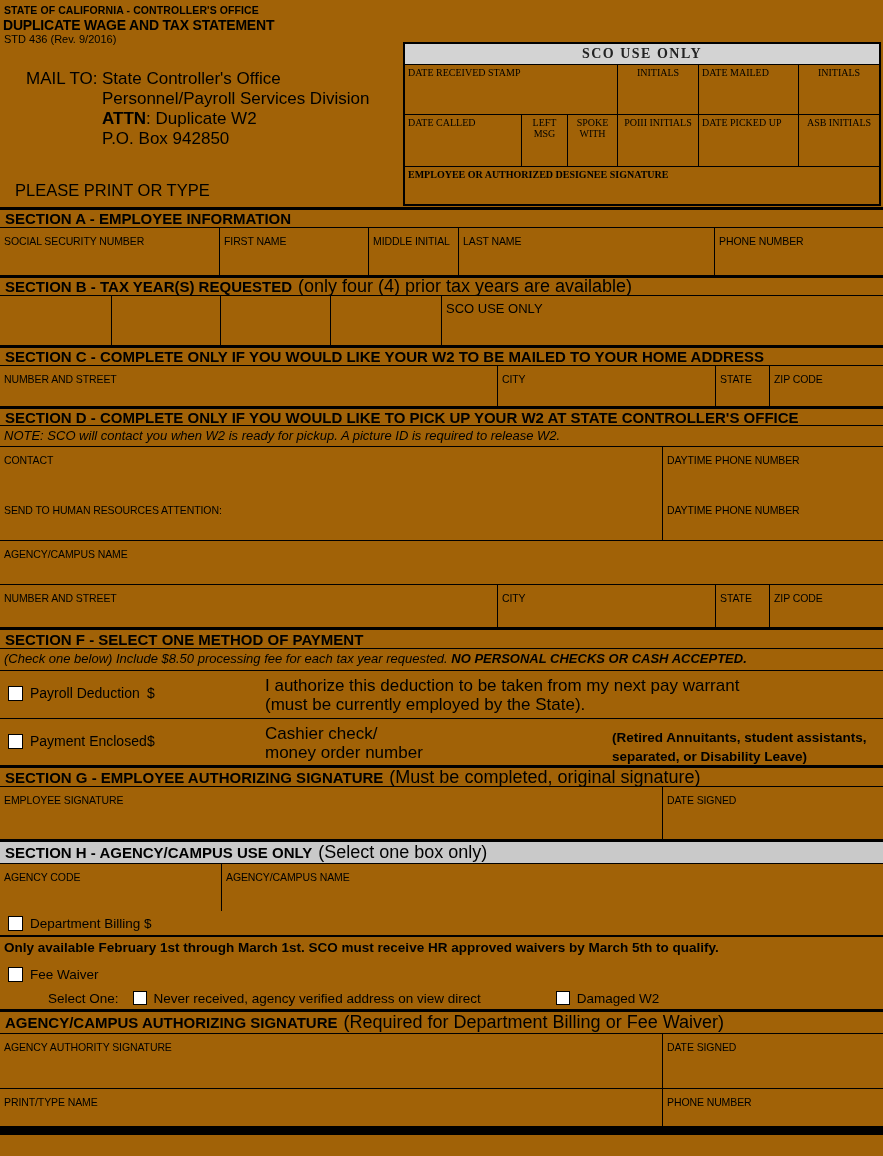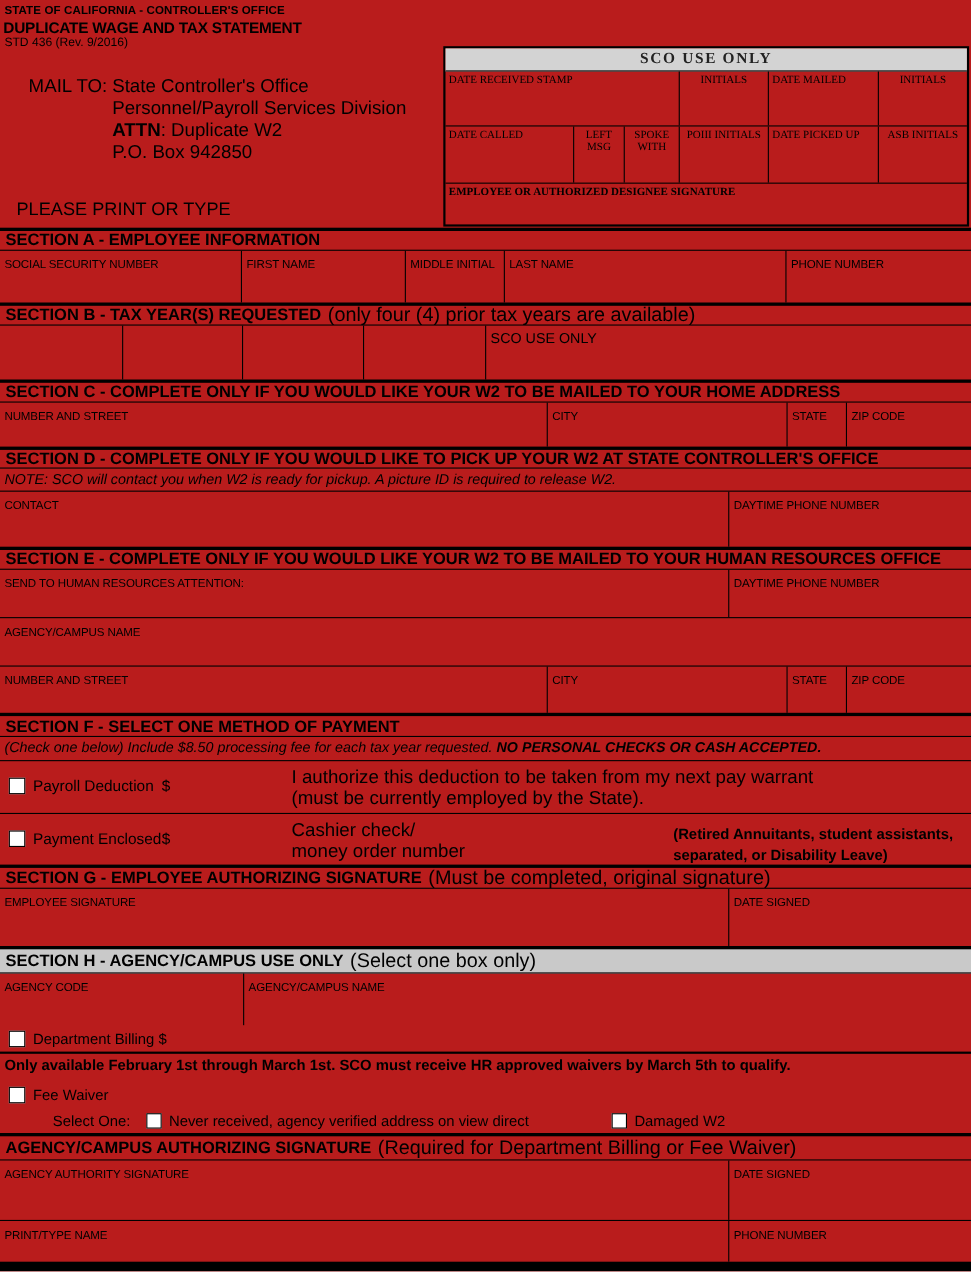--- a/index.html
+++ b/index.html
@@ -1,18 +1,18 @@
 <!DOCTYPE html>
 <html style="--band_gray: #c9c9c9; --sco_header_gray: #d3d3d3;"><head>
 <meta charset="utf-8">
 <style>
   * { margin:0; padding:0; box-sizing:border-box; }
   html,body { background:#fff; }
   body { width:883px; font-family:"Liberation Sans", sans-serif; color:#000; }
-  .page { position:relative; width:883px; height:1156px; overflow:hidden; background:#b91c1c; }
+  .page { position:relative; width:883px; height:1156px; overflow:hidden; background:#a16207; }
 
   
   .hdr { position:relative; height:207px; }
   .agency-line { padding:4px 0 0 4px; font-size:10.5px; font-weight:bold; letter-spacing:.1px; }
   .form-title { padding:1px 0 0 3px; font-size:14px; font-weight:bold; letter-spacing:-.2px; }
   .form-number { padding:0 0 0 4px; font-size:11px; }
   .mailto { display:flex; margin:24px 0 0 26px; font-size:17px; line-height:20px; }
   .mailto-label { width:76px; }
   .mailto b { font-weight:bold; }
   .print-note { position:absolute; left:15px; top:181px; font-size:16.5px; }
@@ -147,23 +147,20 @@
 
   <div class="sec-head h20">
       <span>SECTION D - COMPLETE ONLY IF YOU WOULD LIKE TO PICK UP YOUR W2 AT STATE CONTROLLER'S OFFICE</span>
     </div>
   <div class="note-line bb1 h21">NOTE: SCO will contact you when W2 is ready for pickup. A picture ID is required to release W2.</div>
   <div class="row cols-2 r50">
     <div class="cell"><span class="lbl">CONTACT</span></div>
     <div class="cell"><span class="lbl">DAYTIME PHONE NUMBER</span></div>
   </div>
 
-  <div class="sec-head h21">
-      <span>SECTION E - COMPLETE ONLY IF YOU WOULD LIKE YOUR W2 TO BE MAILED TO YOUR HUMAN RESOURCES OFFICE</span>
-    </div>
   <div class="row cols-2 r44 bb1">
     <div class="cell"><span class="lbl">SEND TO HUMAN RESOURCES ATTENTION:</span></div>
     <div class="cell"><span class="lbl">DAYTIME PHONE NUMBER</span></div>
   </div>
   <div class="row r44 bb1" style="grid-template-columns:1fr;">
     <div class="cell"><span class="lbl">AGENCY/CAMPUS NAME</span></div>
   </div>
   <div class="row cols-c r42">
     <div class="cell"><span class="lbl">NUMBER AND STREET</span></div>
     <div class="cell"><span class="lbl">CITY</span></div>

